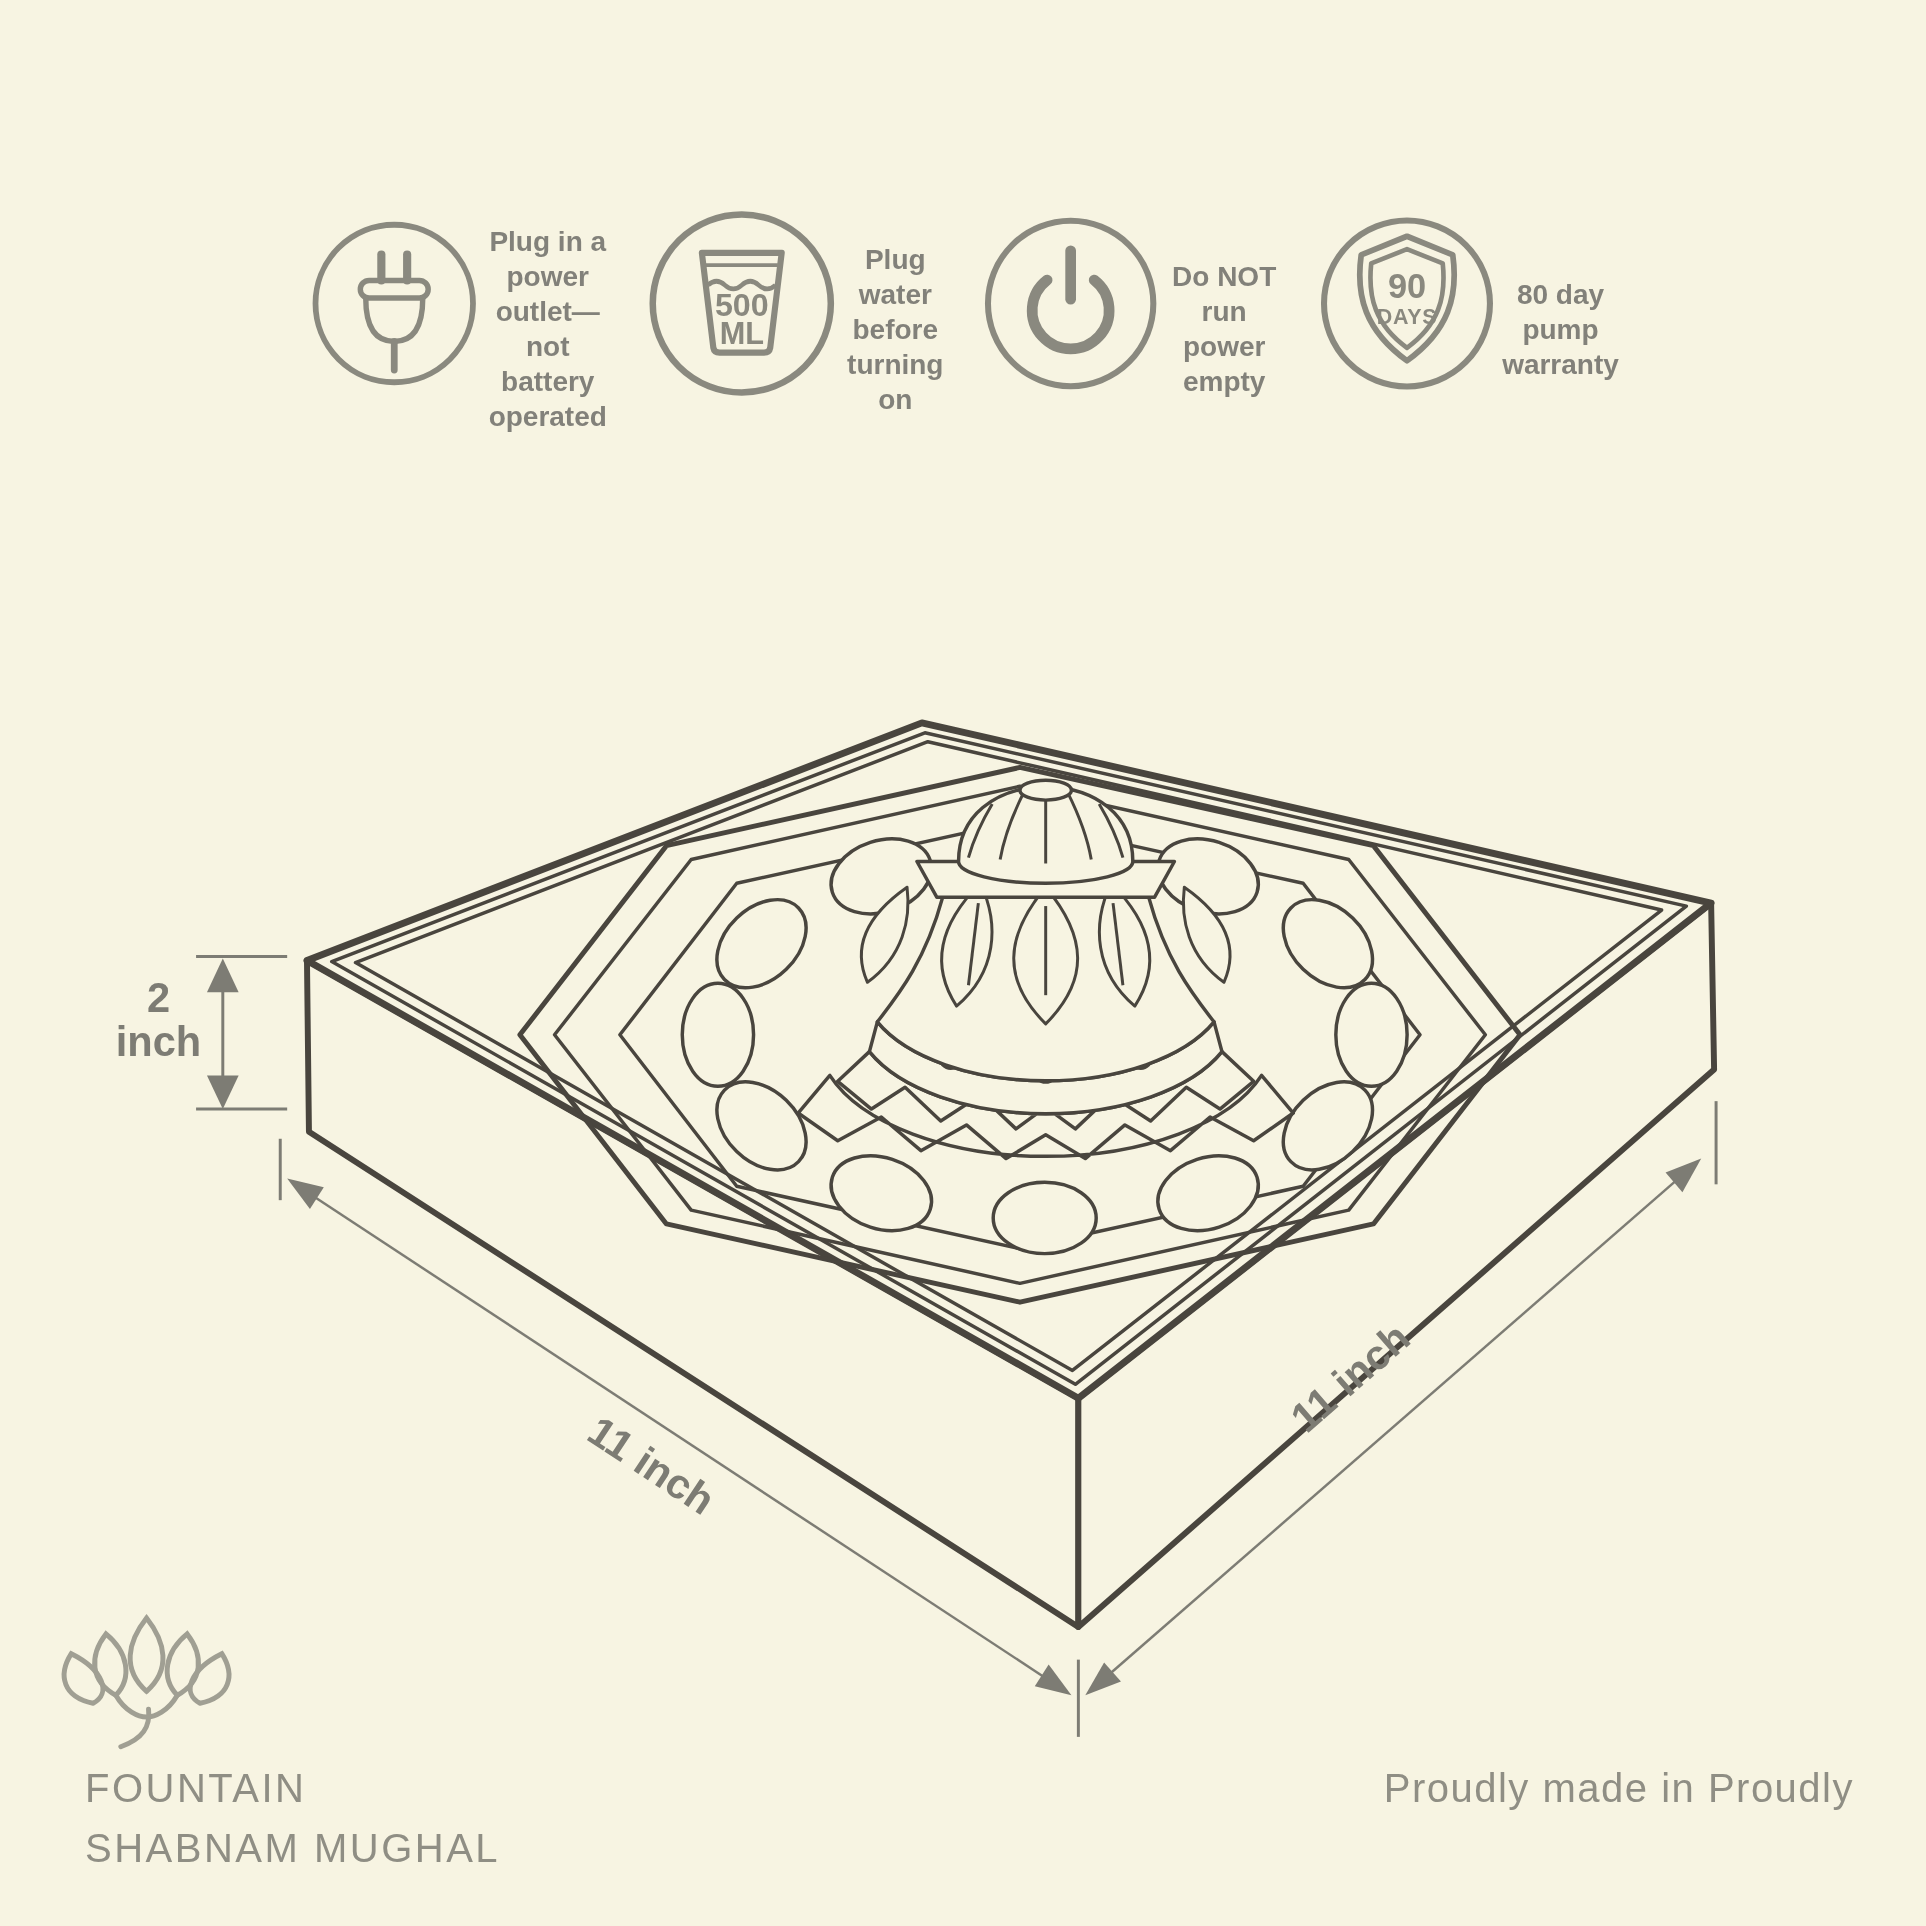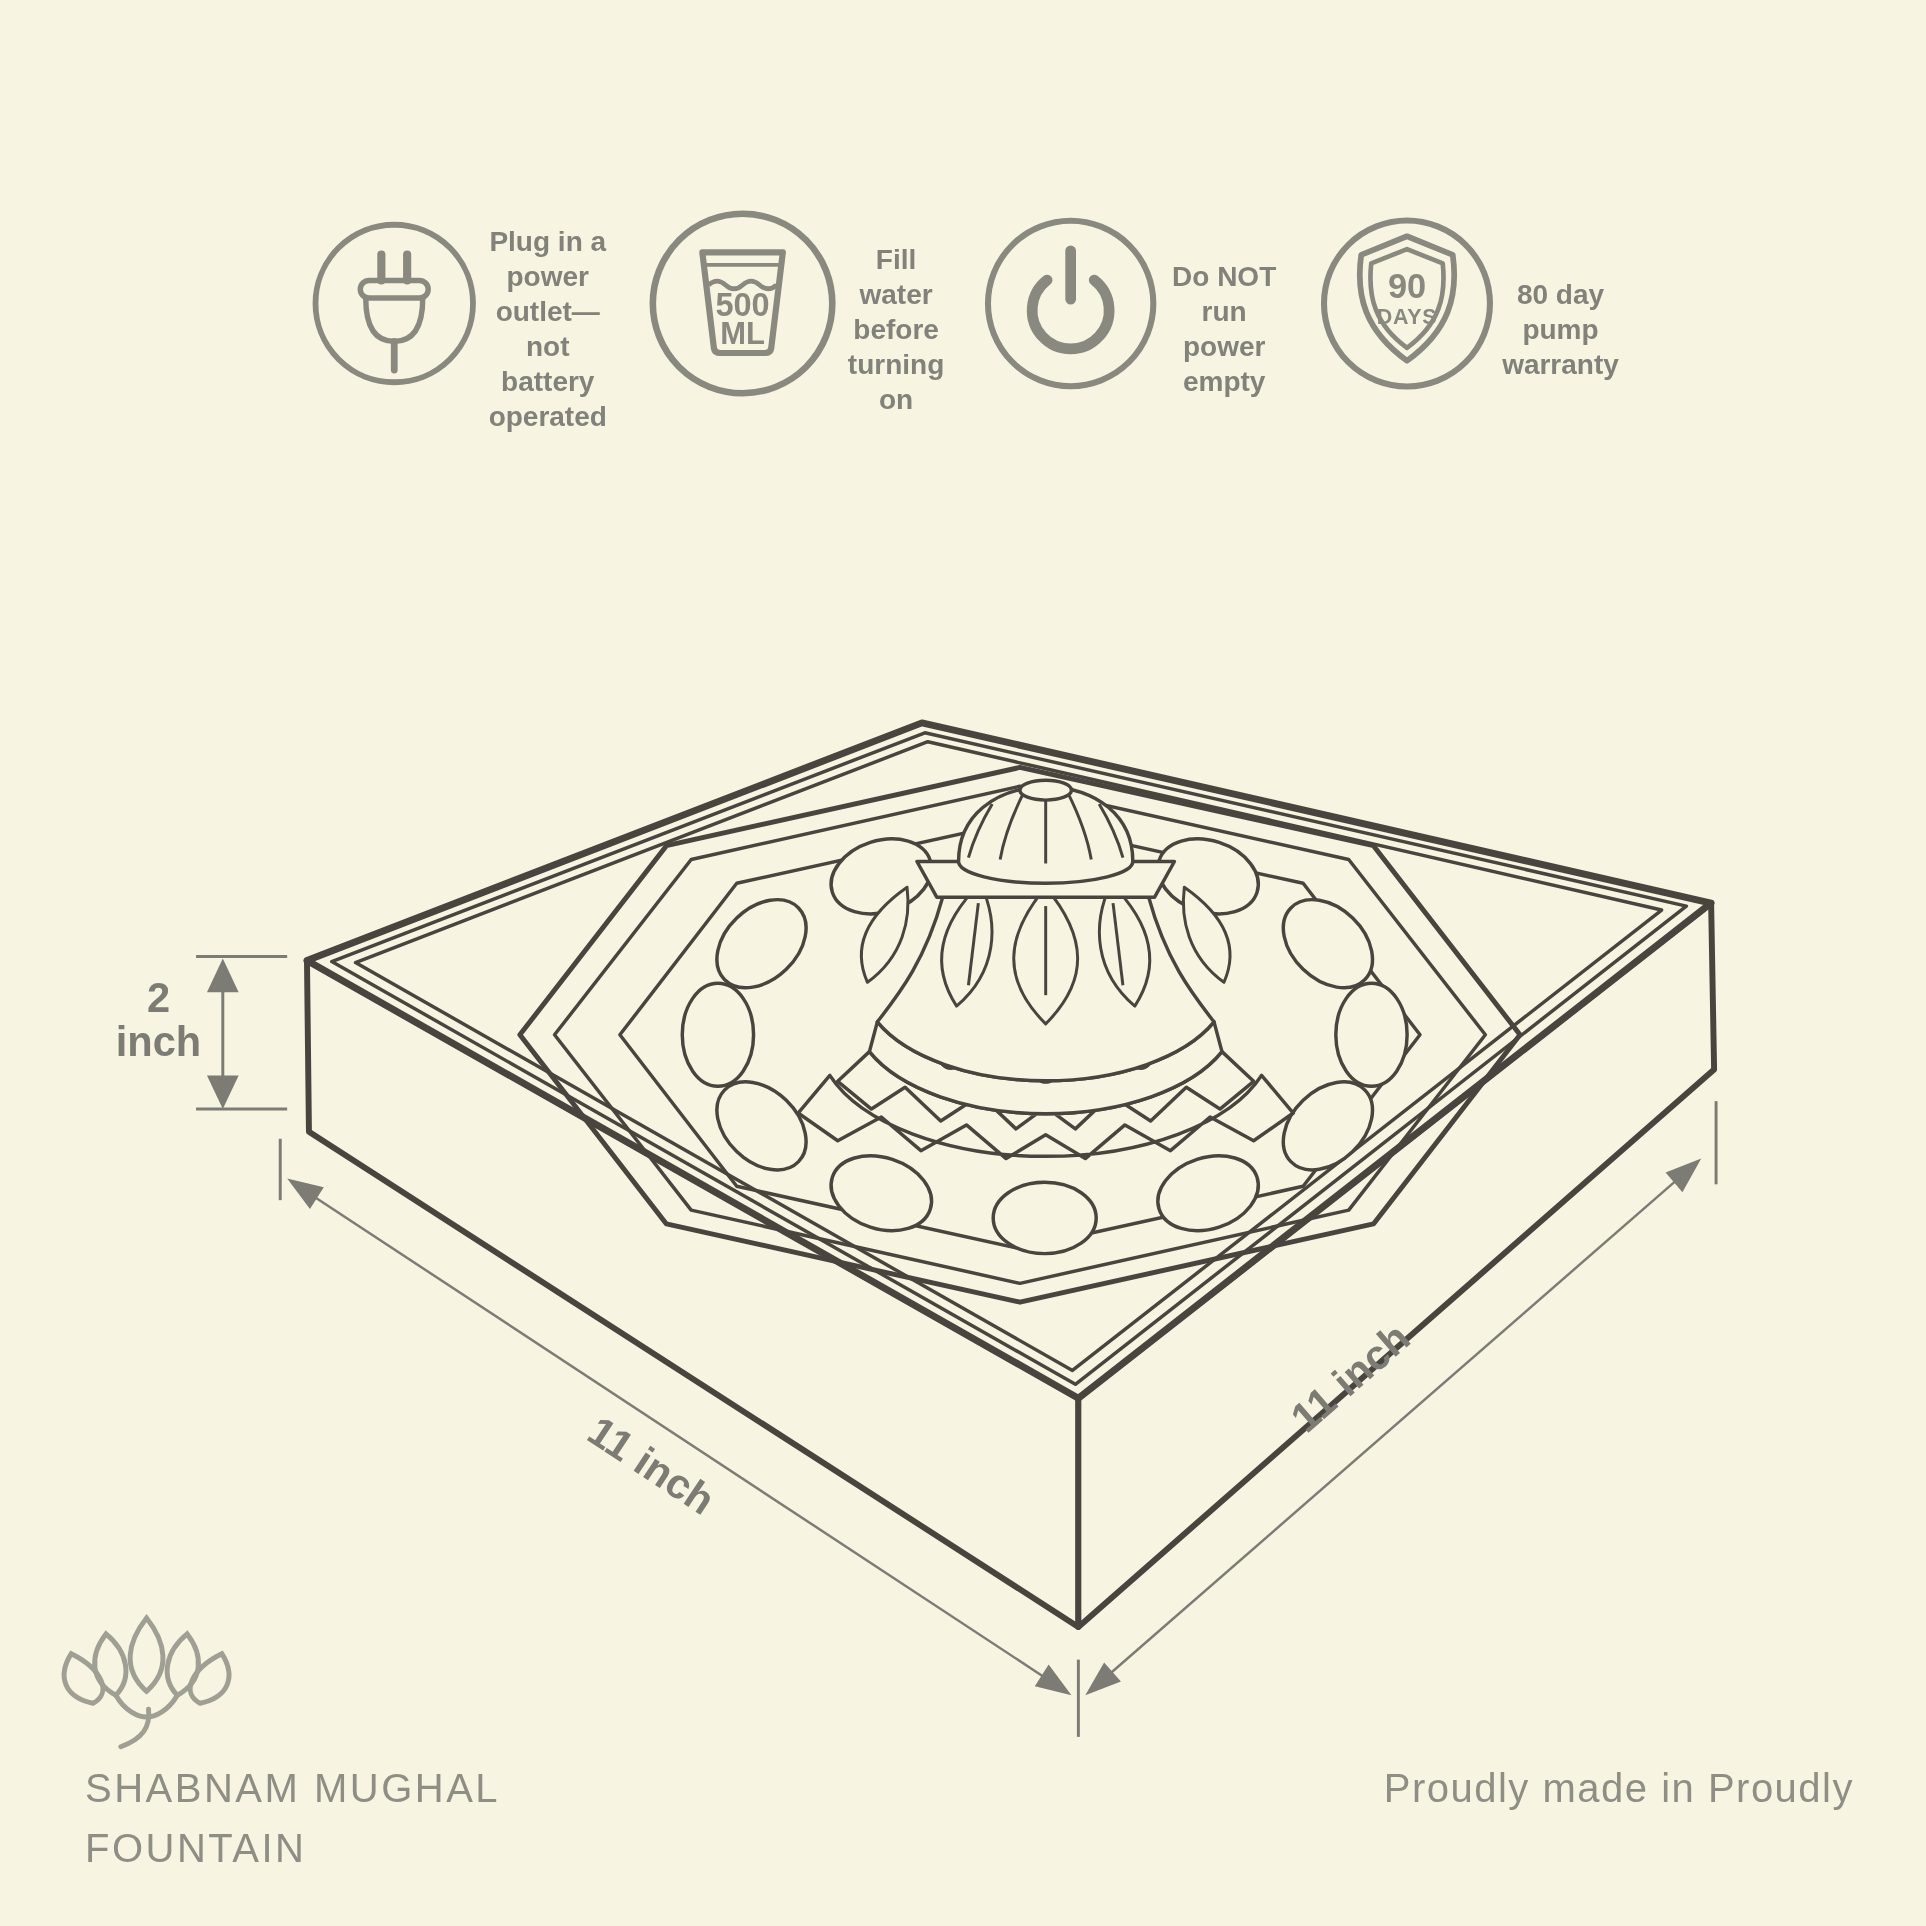--- a/index.html
+++ b/index.html
@@ -54,21 +54,21 @@
       <svg viewBox="0 0 260 260">
         <circle class="icon-stroke" cx="130" cy="130" r="116" stroke-width="8.5"></circle>
         <g class="icon-stroke" stroke-width="8" stroke-linejoin="round">
           <path d="M 78 64 L 93 188 Q 94 194 101 194 L 159 194 Q 166 194 167 188 L 182 64 Z"></path>
           <path d="M 83 80 L 177 80" stroke-width="5"></path>
           <path d="M 86 106 Q 97 96 108 106 T 130 106 T 152 106 T 174 106" stroke-width="6"></path>
         </g>
         <text class="icon-text" x="130" y="146" font-size="42" text-anchor="middle">500</text>
         <text class="icon-text" x="130" y="183" font-size="40" text-anchor="middle">ML</text>
       </svg>
-      <div class="caption">Fill water
+      <div class="caption">Plug water
 before
 turning on</div>
     </div>
 
 
     <div class="feature">
       <svg viewBox="0 0 260 260">
         <circle class="icon-stroke" cx="130" cy="130" r="116" stroke-width="8.5"></circle>
         <g class="icon-stroke" stroke-width="15" stroke-linecap="round">
           <path d="M 130 56 L 130 124"></path>
@@ -192,21 +192,21 @@
       <path d="M 107 1650 C 90 1672 91 1698 117 1712 C 134 1694 129 1668 107 1650 Z"></path>
       <path d="M 189 1650 C 206 1672 205 1698 179 1712 C 162 1694 167 1668 189 1650 Z"></path>
       <path d="M 72 1670 C 58 1692 64 1714 94 1720 C 113 1710 104 1686 72 1670 Z"></path>
       <path d="M 224 1670 C 238 1692 232 1714 202 1720 C 183 1710 192 1686 224 1670 Z"></path>
       <path d="M 117 1712 C 126 1728 140 1734 148 1734 C 156 1734 170 1728 179 1712"></path>
       <path d="M 150 1726 C 152 1744 144 1756 122 1764"></path>
     </g>
   </svg>
 
   <div id="brand-left" class="brand">
+    <div>FOUNTAIN</div>
     <div>SHABNAM MUGHAL</div>
-    <div>FOUNTAIN</div>
   </div>
   <div id="brand-right" class="brand">
     <div>Proudly made in Proudly</div>
   </div>
 
 </div>
 
 
 </body></html>

